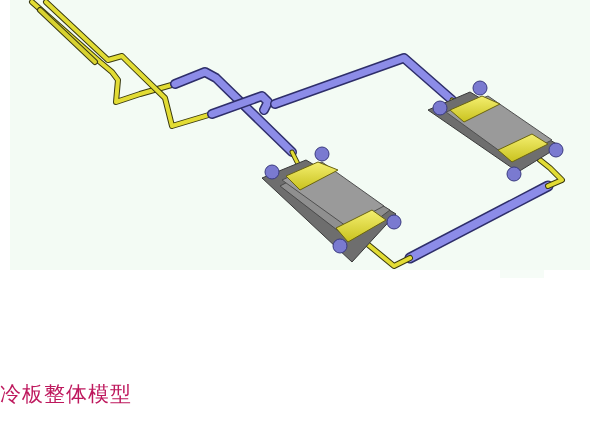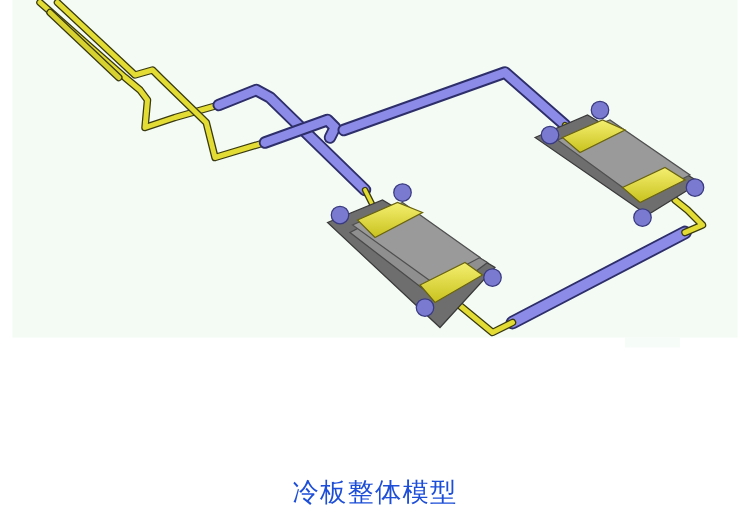--- a/index.html
+++ b/index.html
@@ -3,22 +3,22 @@
   <meta charset="utf-8">
   <style>
     html, body { margin: 0; padding: 0; background: #ffffff; }
     body { width: 600px; height: 422px; position: relative; overflow: hidden;
            font-family: "DejaVu Sans", sans-serif; }
     .figure { position: absolute; left: 10px; top: 0; width: 580px; height: 270px;
               background: #f3fbf4; }
     .figure-ext { position: absolute; left: 500px; top: 270px; width: 44px; height: 8px;
                   background: #f6fcf7; }
     .figure svg { position: absolute; left: 0; top: 0; }
-    .caption { position: absolute; left: 0; width: 600px; top: 380px; text-align: center;
-               font-size: 21px; color: #1d4ed8; letter-spacing: 1px; }
+    .caption { position: absolute; left: 0; width: 600px; top: 380px; 
+               font-size: 21px; color: #be185d; letter-spacing: 1px; }
   </style>
 </head>
 <body>
 
 <div class="figure">
   <svg width="580" height="270" viewBox="10 0 580 270" xmlns="http://www.w3.org/2000/svg">
     <defs>
       <linearGradient id="gy" x1="0" y1="0" x2="0" y2="1">
         <stop offset="0" stop-color="#f4ef70"></stop>
         <stop offset="1" stop-color="#c9c21e"></stop>

